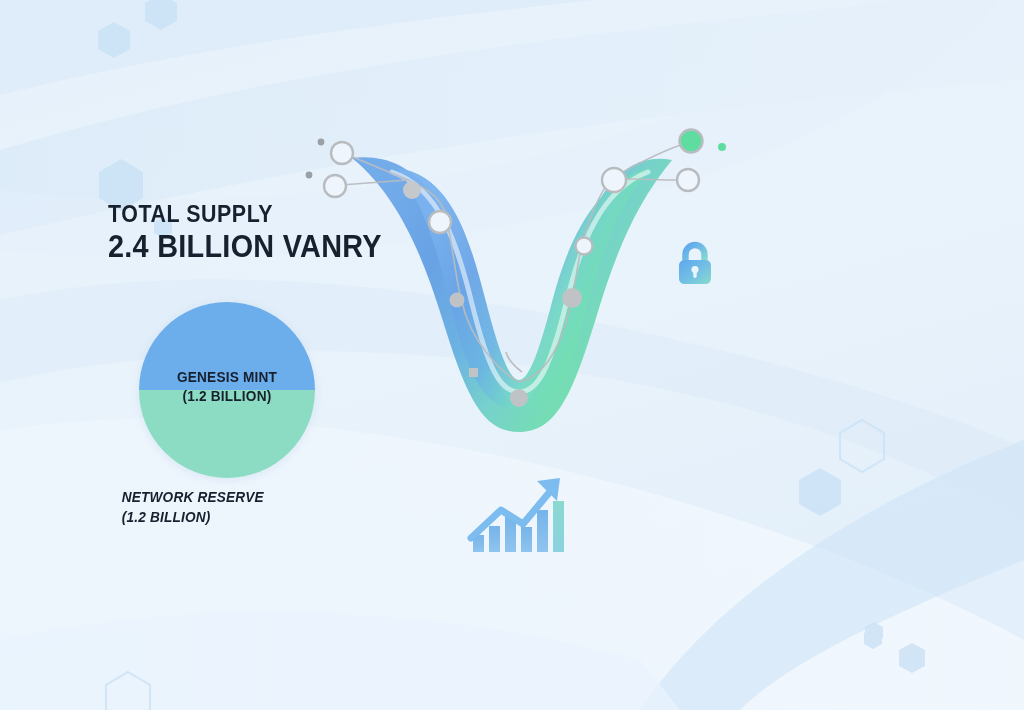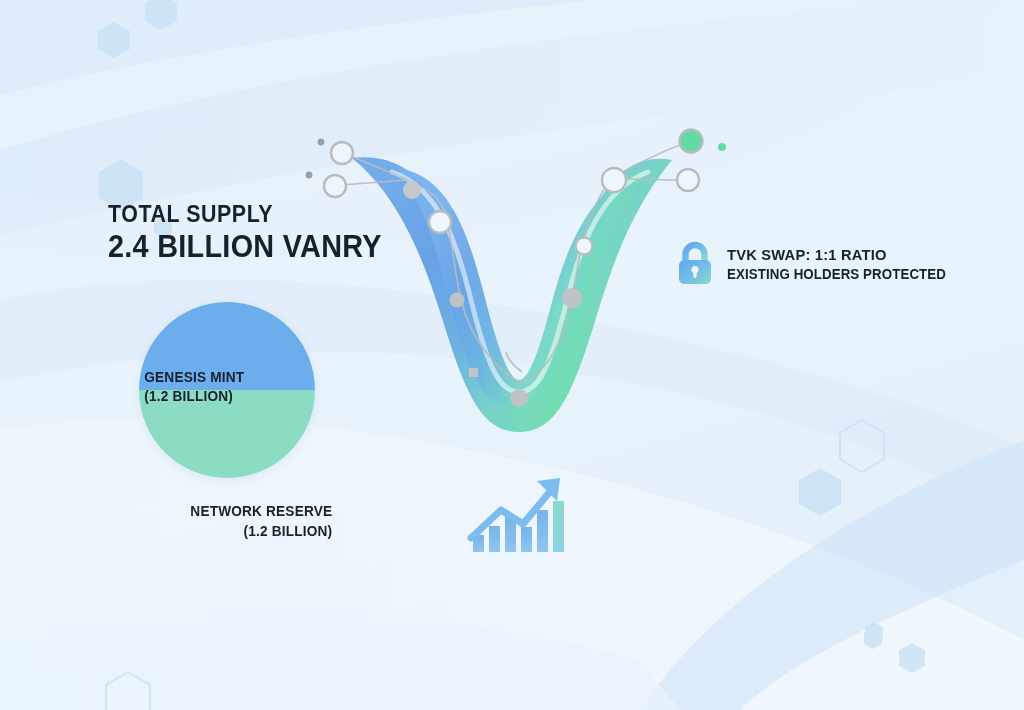--- a/index.html
+++ b/index.html
@@ -19,24 +19,24 @@
       transform:scaleX(.93);transform-origin:left center;}
   #headline .l2{font-size:31px;line-height:37px;letter-spacing:.3px;
       transform:scaleX(.93);transform-origin:left center;}
 
   
   #pie-wrap{position:absolute;left:139px;top:302px;width:176px;height:176px;}
   #pie{width:176px;height:176px;border-radius:50%;overflow:hidden;position:relative;
        box-shadow:0 2px 10px rgba(90,140,190,.13);}
   #pie .half-top{position:absolute;left:0;top:0;width:100%;height:50%;background:#6cadec;}
   #pie .half-bot{position:absolute;left:0;top:50%;width:100%;height:50%;background:#8cdcc4;}
-  #pie-label{position:absolute;left:139px;top:368px;width:176px;}
+  #pie-label{position:absolute;left:139px;top:368px;width:176px;text-align:center;}
   #pie-label .a{font-size:14.5px;line-height:19px;transform:scaleX(.94);display:block;}
   #pie-label .b{font-size:14.5px;line-height:19px;transform:scaleX(.94);display:block;}
-  #reserve-label{position:absolute;left:115px;top:501px;width:224px;text-align:right;}
+  #reserve-label{position:absolute;left:115px;top:487px;width:224px;text-align:left;font-style:italic;}
   #reserve-label .a{font-size:14.5px;line-height:20px;transform:scaleX(.94);display:block;}
   #reserve-label .b{font-size:14.5px;line-height:20px;transform:scaleX(.94);display:block;}
 
   
   #lock-icon{position:absolute;left:672px;top:240px;width:46px;height:48px;}
   #lock-text{position:absolute;left:727px;top:245px;}
   #lock-text .a{font-size:15.5px;line-height:20px;letter-spacing:.2px;transform:scaleX(.95);transform-origin:left center;display:block;}
   #lock-text .b{font-size:14px;line-height:18px;letter-spacing:.1px;transform:scaleX(.95);transform-origin:left center;display:block;}
 
   
@@ -198,24 +198,20 @@
         <stop offset="0%" stop-color="#5ea7ef"></stop>
         <stop offset="55%" stop-color="#74c0e4"></stop>
         <stop offset="100%" stop-color="#86dbcb"></stop>
       </linearGradient>
     </defs>
     <path d="M13.5,21 L13.5,14.5 C13.5,9 17.8,5 23,5 C28.2,5 32.5,9 32.5,14.5 L32.5,21" fill="none" stroke="url(#lockG)" stroke-width="6.4" stroke-linecap="round"></path>
     <rect x="7" y="20" width="32" height="24" rx="5.5" fill="url(#lockG)"></rect>
     <circle cx="23" cy="29.5" r="3.6" fill="#eaf4fd"></circle>
     <rect x="21.3" y="30.5" width="3.4" height="7.5" rx="1.7" fill="#eaf4fd"></rect>
   </svg>
-  <div class="txt" id="lock-text">
-    <span class="a">TVK SWAP: 1:1 RATIO</span>
-    <span class="b">EXISTING HOLDERS PROTECTED</span>
-  </div>
 
   <svg id="growth-icon" viewBox="0 0 104 82">
     <defs>
       <linearGradient id="barG" x1="0" y1="1" x2="0" y2="0">
         <stop offset="0%" stop-color="#8fc4ee"></stop>
         <stop offset="100%" stop-color="#76b4ea"></stop>
       </linearGradient>
       <linearGradient id="barG2" x1="0" y1="1" x2="0" y2="0">
         <stop offset="0%" stop-color="#8bd2e0"></stop>
         <stop offset="100%" stop-color="#8ad9cf"></stop>

